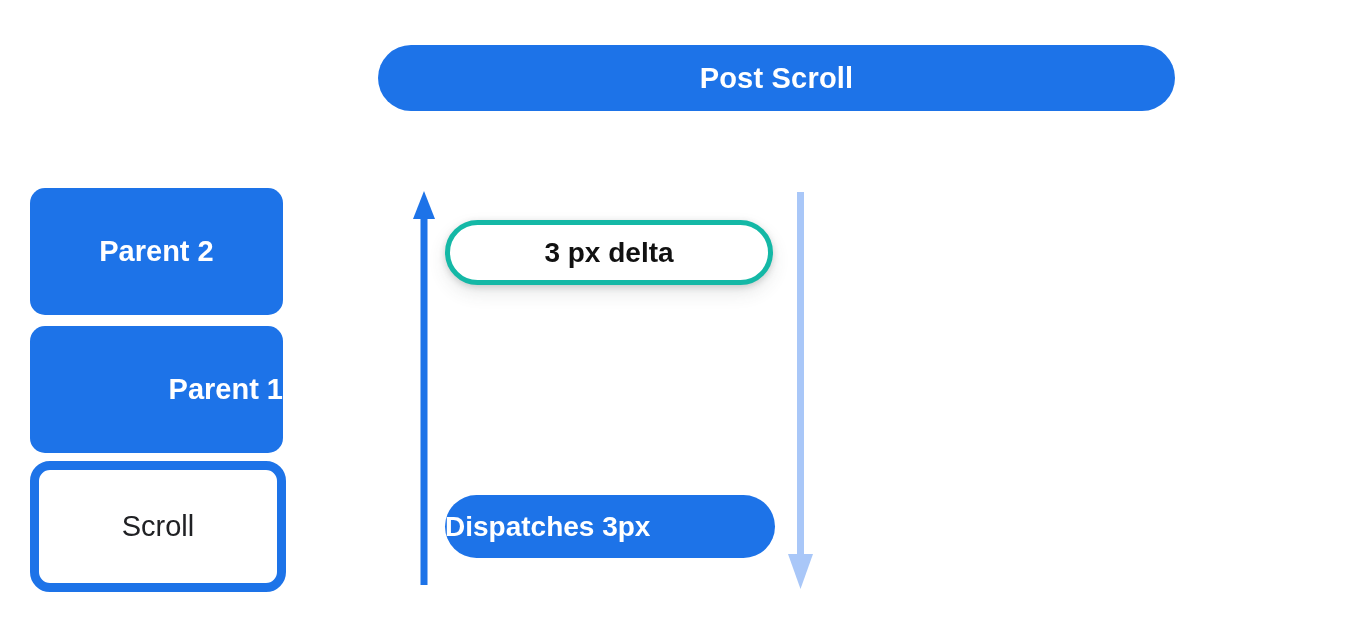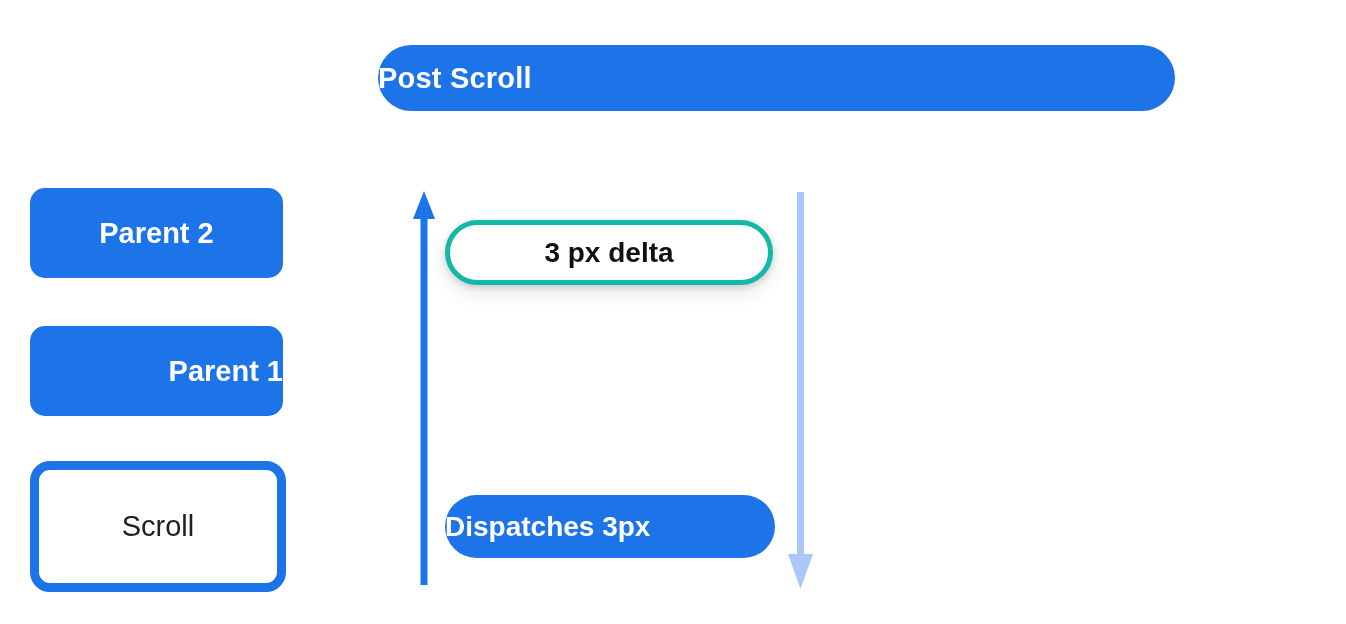--- a/index.html
+++ b/index.html
@@ -18,30 +18,31 @@
   .banner {
     position: absolute;
     left: 378px;
     top: 45px;
     width: 797px;
     height: 66px;
     background: #1d73e8;
     border-radius: 33px;
     display: flex;
     align-items: center;
+    justify-content: center;
     color: #ffffff;
     font-weight: 700;
     font-size: 29px;
     letter-spacing: 0.2px;
   }
   .node {
     position: absolute;
     left: 30px;
     width: 253px;
-    height: 90px;
+    height: 127px;
     background: #1d73e8;
     border-radius: 15px;
     display: flex;
     align-items: center;
     justify-content: center;
     color: #ffffff;
     font-weight: 700;
     font-size: 29px;
   }
   .node.parent2 { top: 188px; }

